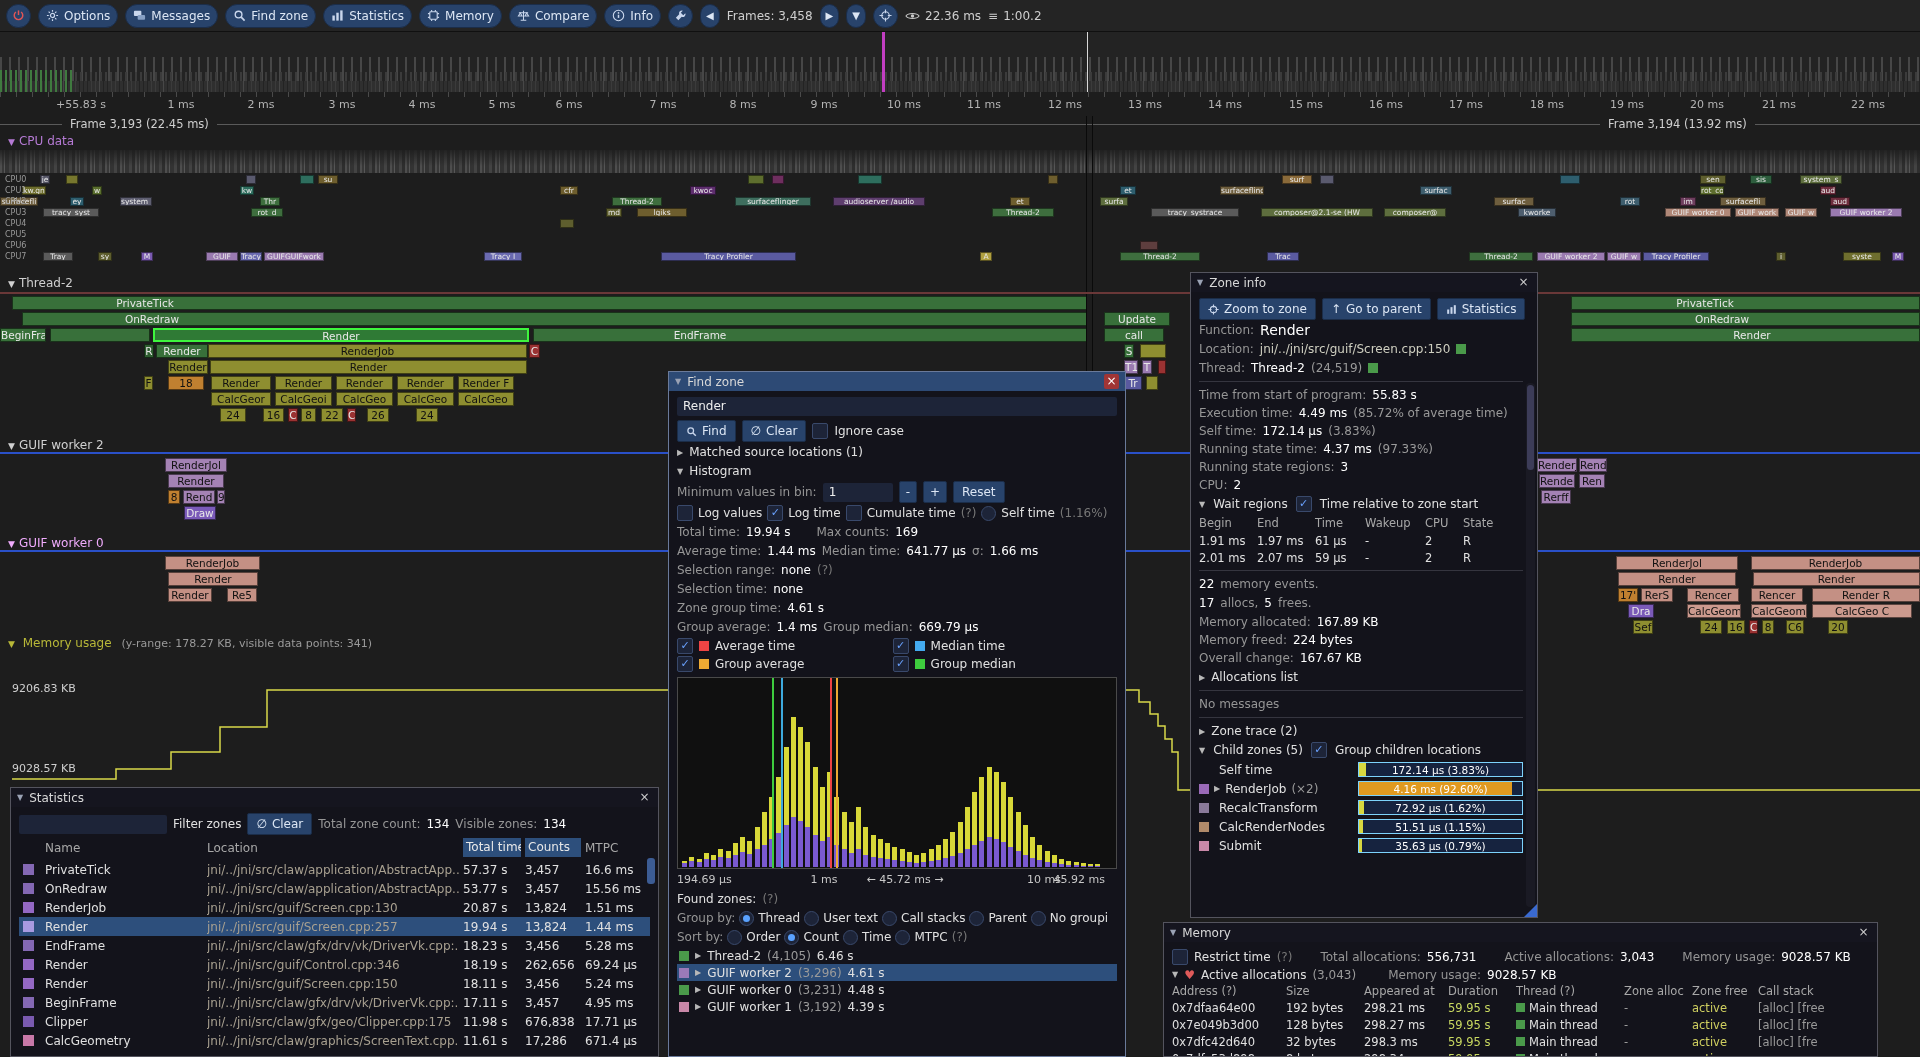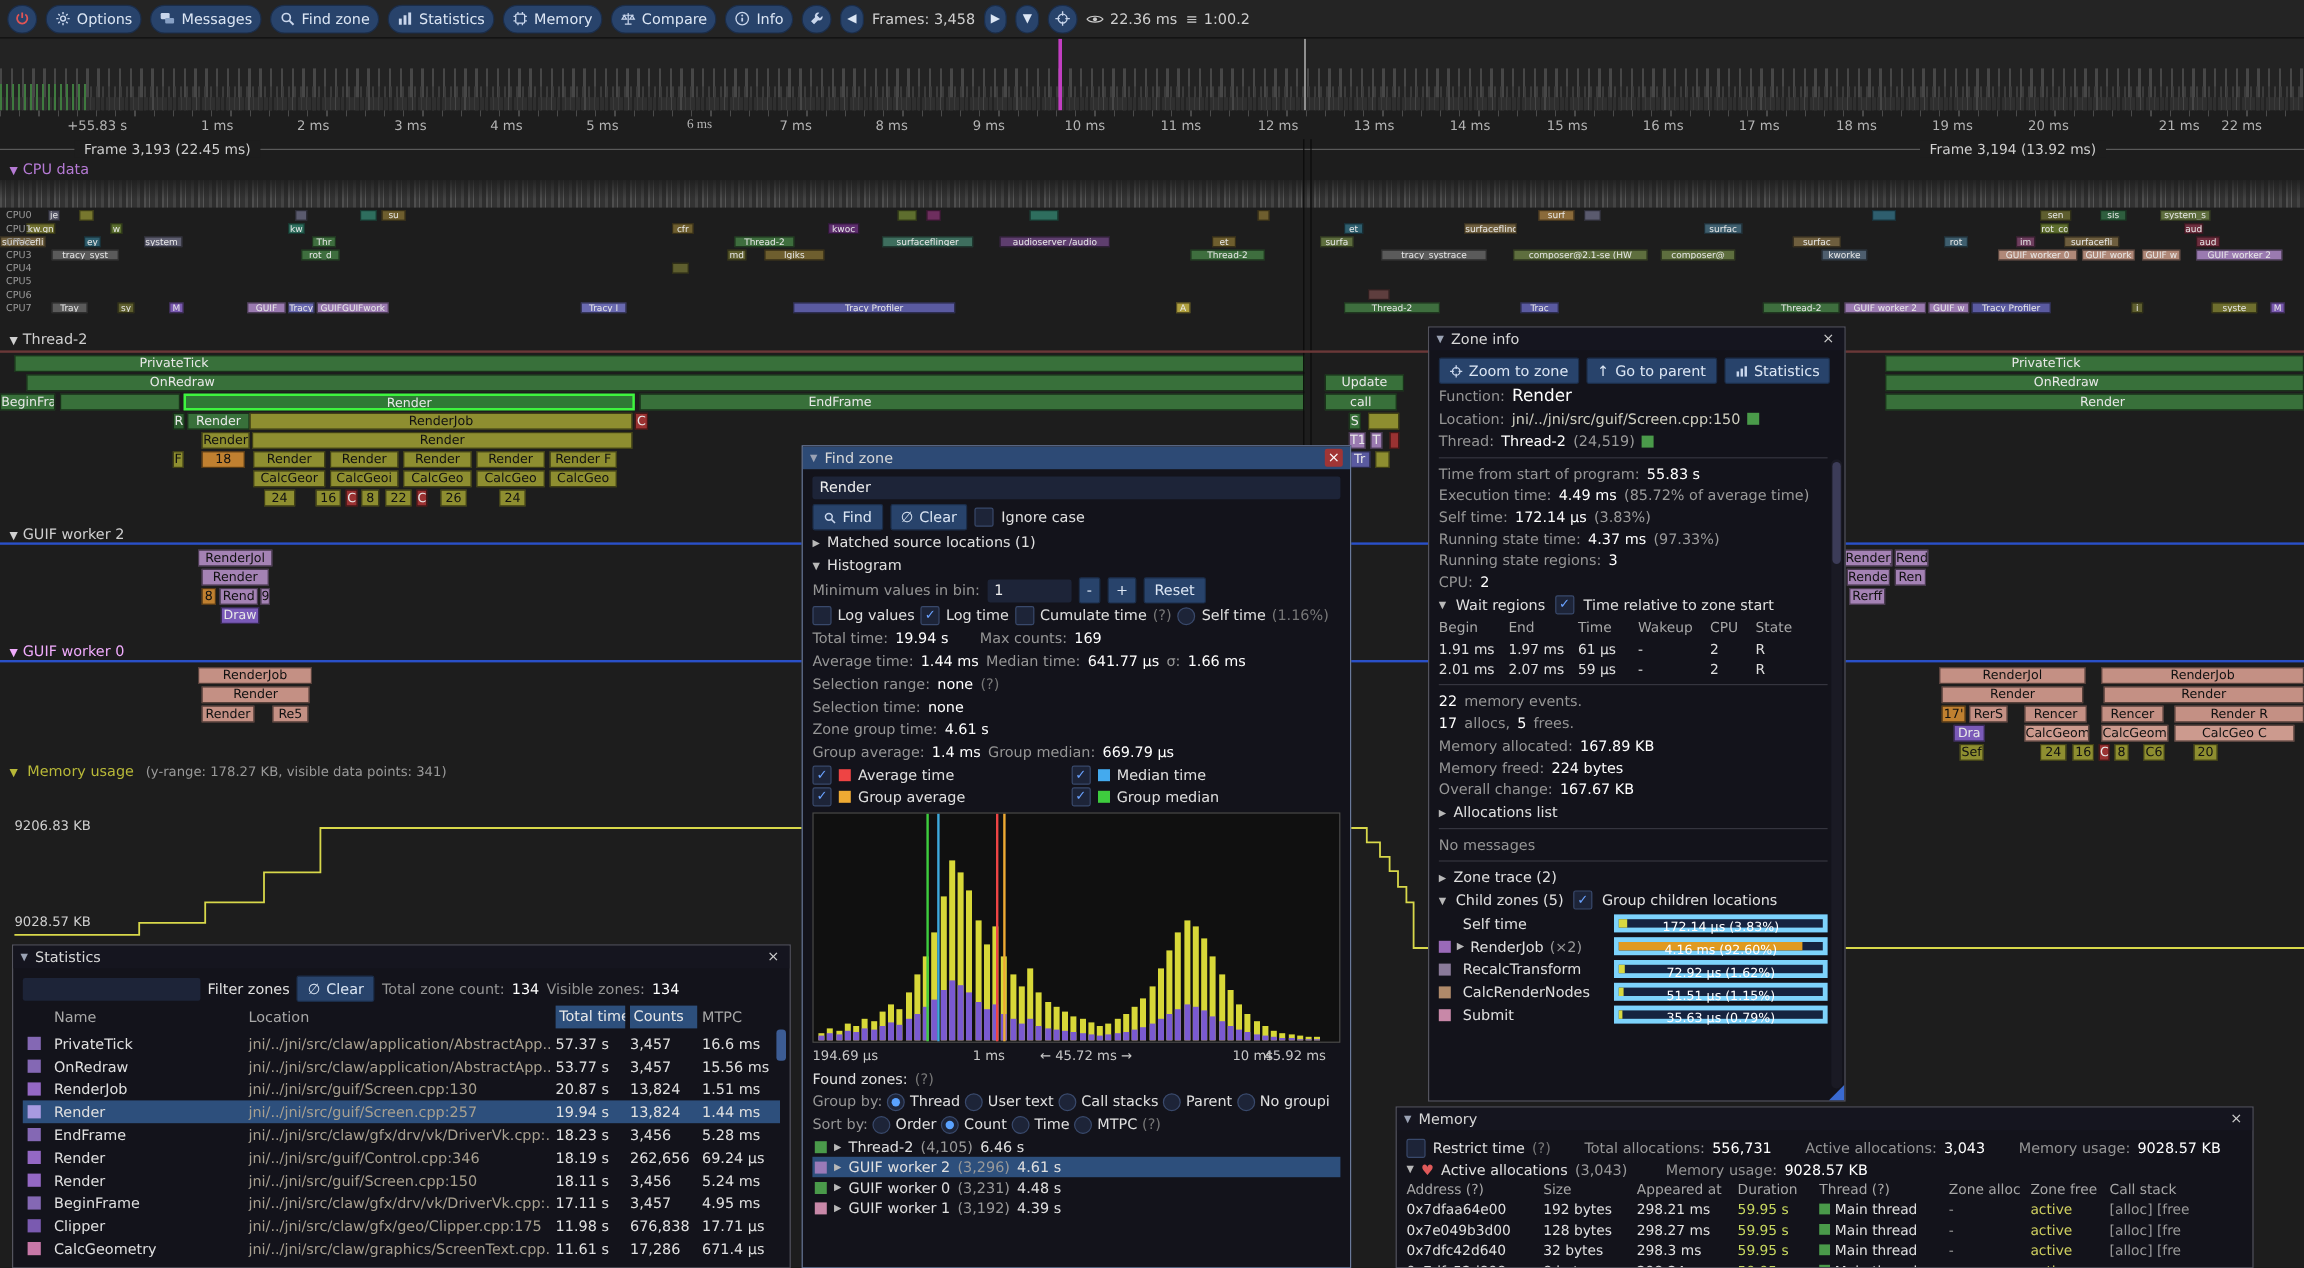--- a/index.html
+++ b/index.html
@@ -82,21 +82,21 @@
     height:19px;font-size:12px;column-gap:4px}
   .sthead{color:#a8a8a8}
   .sthead .hl{background:#2d4f7c;color:#e8e8e8;height:19px;line-height:19px;padding:0 3px;overflow:hidden;white-space:nowrap}
   .stcell{overflow:hidden;white-space:nowrap}
   .sticon{width:11px;height:11px;margin-left:4px}
   .stloc{color:#a8a090}
   
   .zi-line{display:flex;gap:6px;align-items:center;min-height:18px;font-size:12px}
   .waitgrid{display:grid;grid-template-columns:56px 56px 48px 58px 36px 40px;column-gap:2px;font-size:11.5px;height:17px;align-items:center}
   .childrow{display:flex;align-items:center;gap:5px;height:19px}
-  .cbar{position:relative;flex:0 0 auto;width:178px;height:15px;background:#16233f;border:4px solid #7dd3fc;box-sizing:border-box;margin-left:auto}
+  .cbar{position:relative;flex:0 0 auto;width:165px;height:15px;background:#16233f;border:1px solid #7dd3fc;box-sizing:border-box;margin-left:auto}
   .cbar .fill{position:absolute;left:0;top:0;bottom:0}
   .cbar .txt{position:absolute;inset:0;text-align:center;font-size:10.5px;line-height:14px;color:#fff;white-space:nowrap}
   .sep{border-top:1px solid #35353f;margin:3px 0}
   .scrollbar{position:absolute;right:2px;top:110px;bottom:10px;width:9px;background:#1a1a24;border-radius:4px}
   .scrollbar .thumb{position:absolute;left:1px;right:1px;top:2px;height:85px;background:#3c3c58;border-radius:4px}
   .grip{position:absolute;right:0;bottom:0;width:0;height:0;border-left:13px solid transparent;border-bottom:13px solid #3a6ad0}
   
   .memgrid{display:grid;grid-template-columns:112px 76px 82px 66px 106px 66px 64px 1fr;align-items:center;
     height:17px;font-size:11.5px;column-gap:2px}
   .memhead{color:#a8a8a8}
@@ -216,36 +216,36 @@
 
   <div class="rulerticks"></div>
   <span class="rstart">+55.83 s</span>
   <div>
 
   <span class="rlabel" style="left: 181px;">1 ms</span>
       <span class="rlabel" style="left: 261px;">2 ms</span>
       <span class="rlabel" style="left: 342px;">3 ms</span>
       <span class="rlabel" style="left: 422px;">4 ms</span>
       <span class="rlabel" style="left: 502px;">5 ms</span>
-      <span class="rlabel" style="left: 583px; font-family: Liberation Serif, serif;">6 ms</span>
+      <span class="rlabel" style="left: 569px;">6 ms</span>
       <span class="rlabel" style="left: 663px;">7 ms</span>
       <span class="rlabel" style="left: 743px;">8 ms</span>
       <span class="rlabel" style="left: 824px;">9 ms</span>
       <span class="rlabel" style="left: 904px;">10 ms</span>
       <span class="rlabel" style="left: 984px;">11 ms</span>
       <span class="rlabel" style="left: 1065px;">12 ms</span>
       <span class="rlabel" style="left: 1145px;">13 ms</span>
       <span class="rlabel" style="left: 1225px;">14 ms</span>
       <span class="rlabel" style="left: 1306px;">15 ms</span>
       <span class="rlabel" style="left: 1386px;">16 ms</span>
       <span class="rlabel" style="left: 1466px;">17 ms</span>
       <span class="rlabel" style="left: 1547px;">18 ms</span>
       <span class="rlabel" style="left: 1627px;">19 ms</span>
       <span class="rlabel" style="left: 1707px;">20 ms</span>
-      <span class="rlabel" style="left: 1816px;">21 ms</span>
+      <span class="rlabel" style="left: 1779px;">21 ms</span>
       <span class="rlabel" style="left: 1868px;">22 ms</span>
     </div>
 
   <div class="frline"></div>
   <span class="frlabel" style="left:62px">Frame 3,193 (22.45 ms)</span>
   <span class="frlabel" style="left:1600px">Frame 3,194 (13.92 ms)</span>
   <div class="vsep" style="left:1086px"></div>
   <div class="vsep" style="left:1092px"></div>
 
   <div class="sect" style="top:134px;color:#b57ad4"><span class="tri">▼</span><span>CPU data</span></div>

